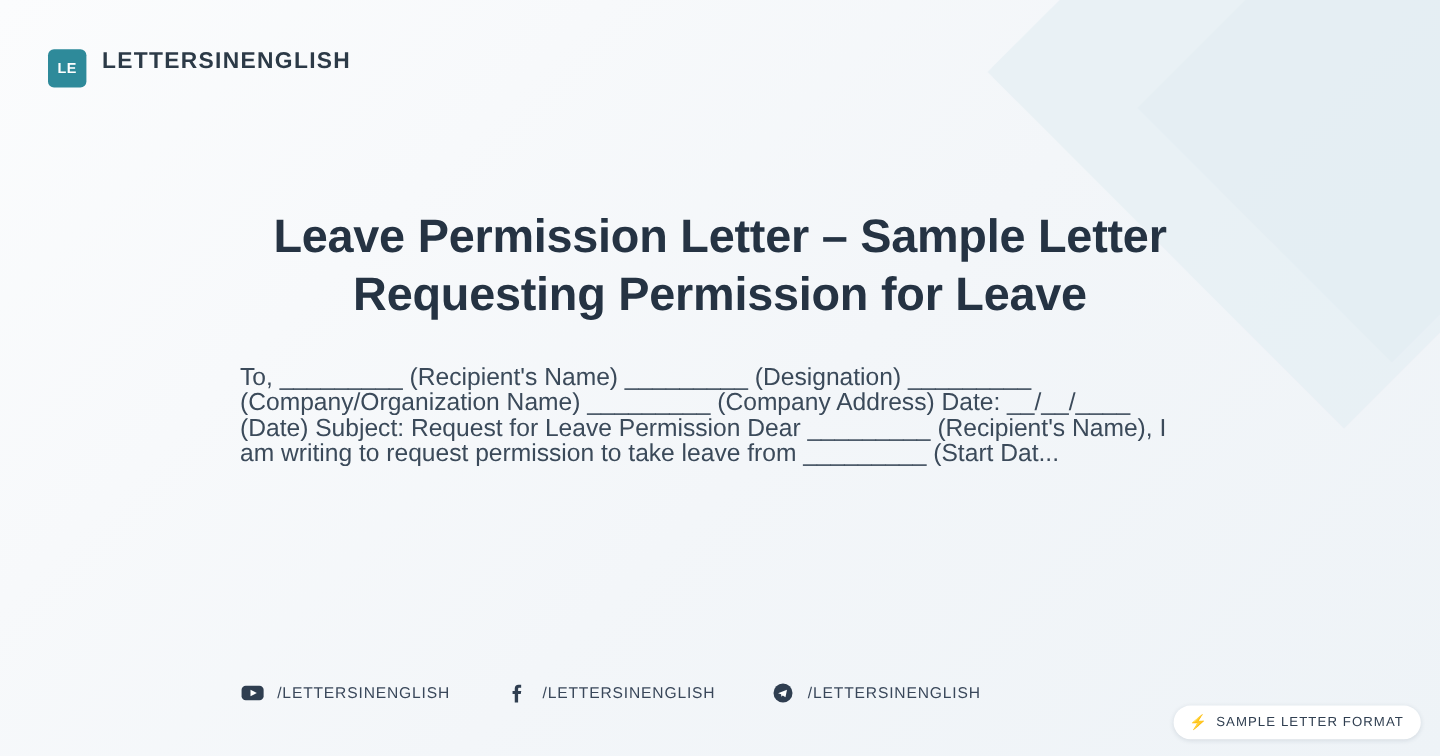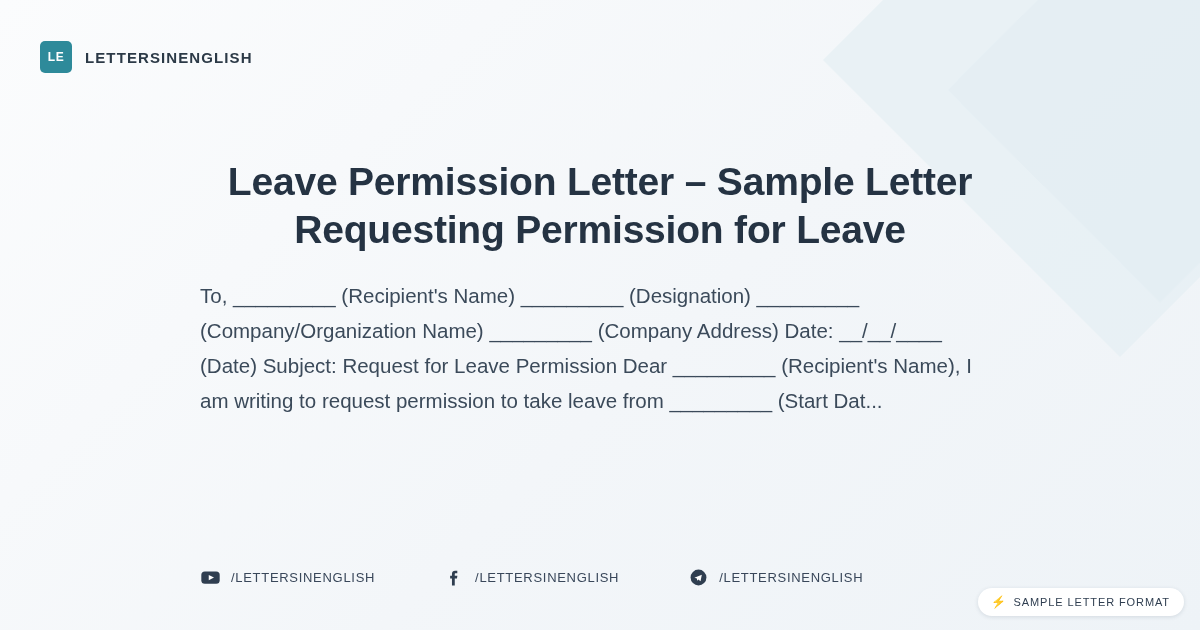--- a/index.html
+++ b/index.html
@@ -41,75 +41,75 @@
     opacity: 0.45;
     transform: rotate(45deg);
   }
 
   
   .brand {
     position: absolute;
     left: 40px;
     top: 41px;
     display: flex;
-    align-items: center;
+    align-items: flex-start;
     gap: 13px;
   }
   .brand-mark {
     width: 32px;
     height: 32px;
     border-radius: 5px;
     background: #2e8a9a;
     color: #ffffff;
     font-size: 12px;
     font-weight: bold;
     letter-spacing: 0.5px;
     display: flex;
     align-items: center;
     justify-content: center;
   }
   .brand-name {
-    font-size: 15px;
+    font-size: 19px;
     letter-spacing: 1.1px;
     color: #2c3a47;
     font-weight: bold;
   }
 
   
   .content {
     position: absolute;
     left: 200px;
     top: 158px;
     width: 800px;
   }
   .title {
     font-size: 39px;
     line-height: 48px;
     font-weight: bold;
     color: #253343;
     text-align: center;
-    margin: 0;
+    margin: 16px;
     letter-spacing: -0.2px;
   }
   .excerpt {
-    margin: 24px 0 0 0;
+    margin: 34px 0 0 0;
     font-size: 20.5px;
-    line-height: 35px;
+    line-height: 21px;
     color: #3b4a5a;
     text-align: left;
   }
 
   
   .social-row {
     position: absolute;
     left: 200px;
     bottom: 42px;
     display: flex;
     align-items: center;
-    gap: 69px;
+    gap: 46px;
   }
   .social-item {
     display: flex;
     align-items: center;
     gap: 10px;
   }
   .social-label {
     font-size: 13px;
     letter-spacing: 0.7px;
     color: #39475a;

